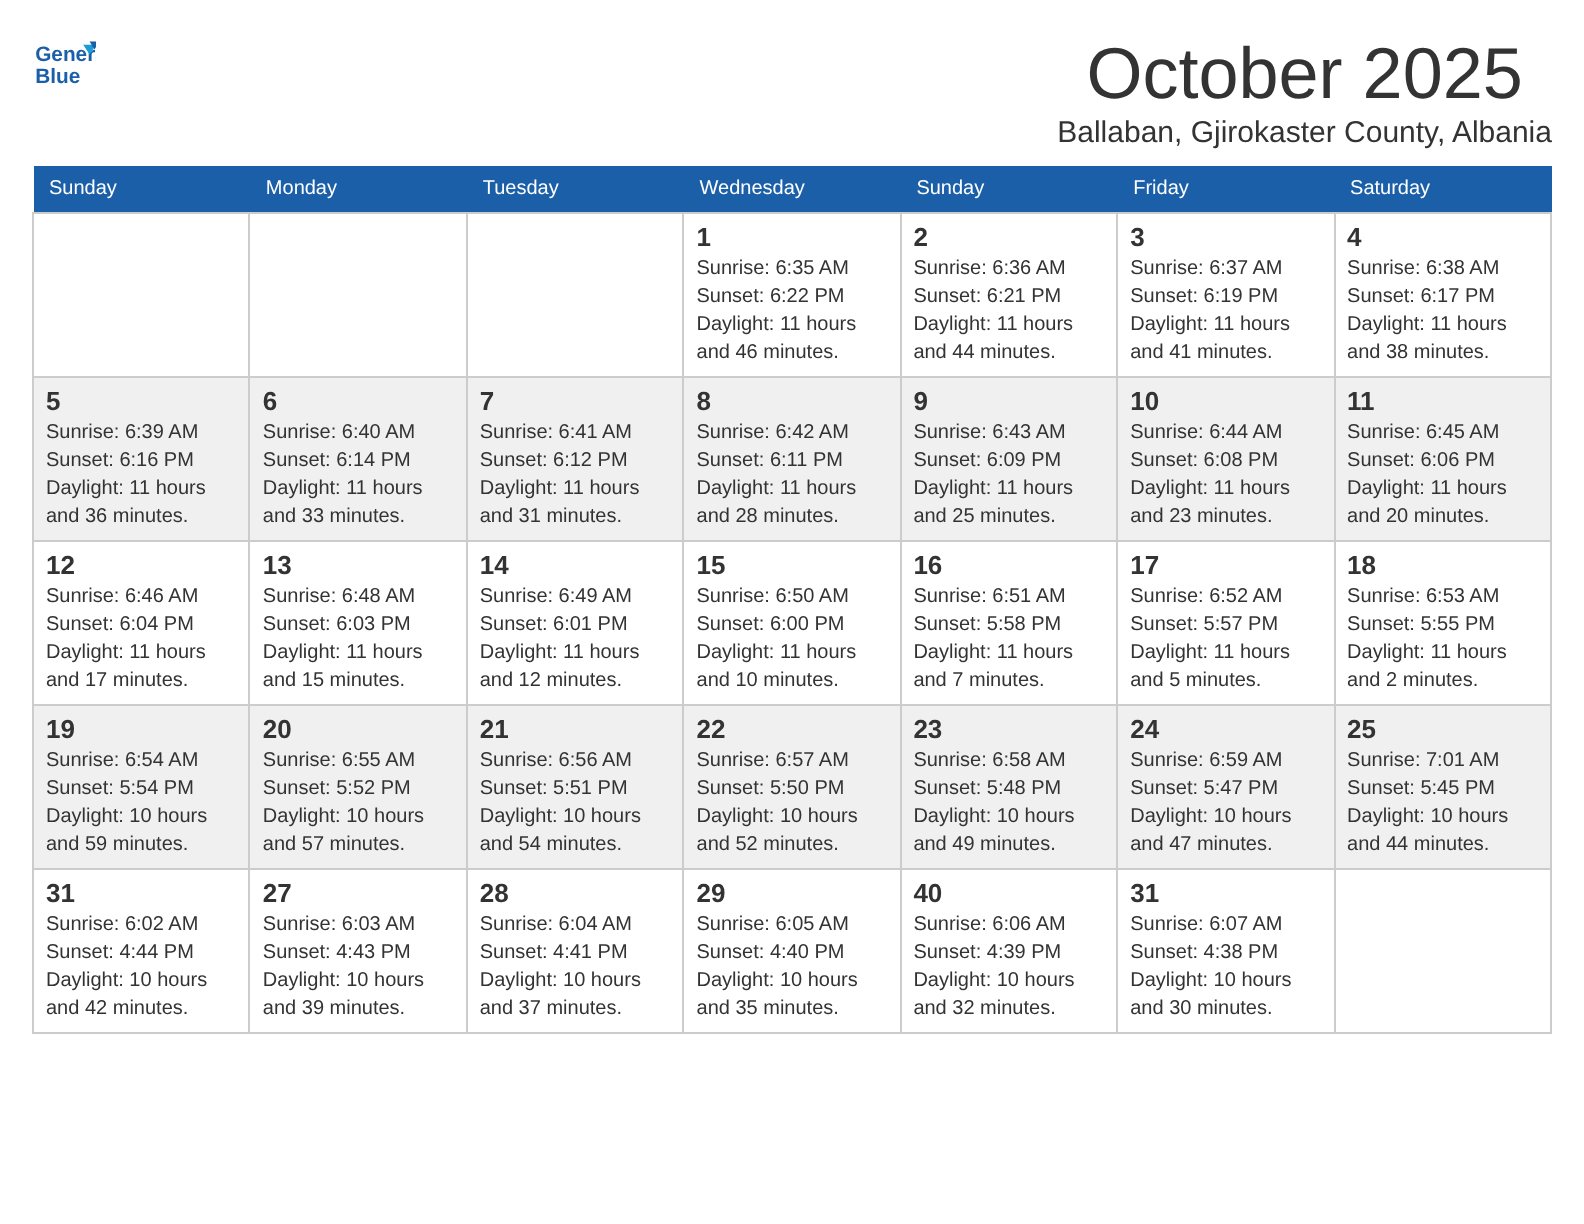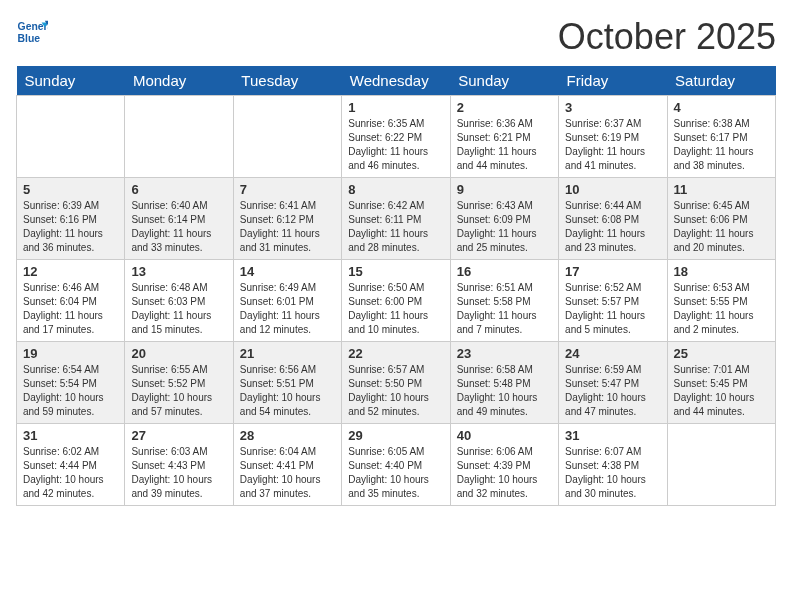--- a/index.html
+++ b/index.html
@@ -40,21 +40,21 @@
     .calendar {
       width: 100%;
       border-collapse: collapse;
       font-size: 11px;
     }
     .calendar th {
       background: #1a5fa8;
       color: #fff;
       text-align: left;
       padding: 6px 8px;
-      font-size: 15px;
+      font-size: 10px;
       font-weight: normal;
     }
     .calendar td {
       border: 1px solid #ccc;
       vertical-align: top;
       padding: 4px 6px;
       width: calc(100% / 7);
       height: 80px;
     }
     .day-num {
@@ -86,20 +86,21 @@
   <div class="logo">
     <svg class="logo-icon" viewBox="0 0 40 40" width="40" height="40">
       <text x="2" y="18" font-size="13" font-weight="bold" fill="#1a5fa8">General</text>
       <text x="2" y="32" font-size="13" font-weight="bold" fill="#1a5fa8">Blue</text>
       <polygon points="32,8 40,8 36,14" fill="#1a9cd8"></polygon>
       <polygon points="36,6 42,6 39,11" fill="#1a5fa8"></polygon>
     </svg>
   </div>
   <div class="title-section">
     <div class="month-title">October 2025</div>
+    <div class="subtitle">Ballaban, Gjirokaster County, Albania</div>
   </div>
 </div>
 
 <table class="calendar">
   <thead>
     <tr>
     <th>Sunday</th>
         <th>Monday</th>
         <th>Tuesday</th>
         <th>Wednesday</th>

